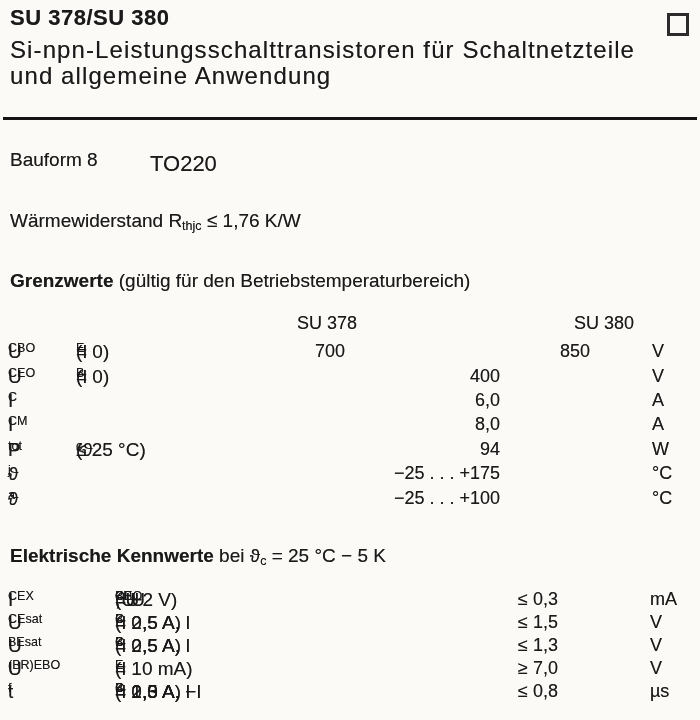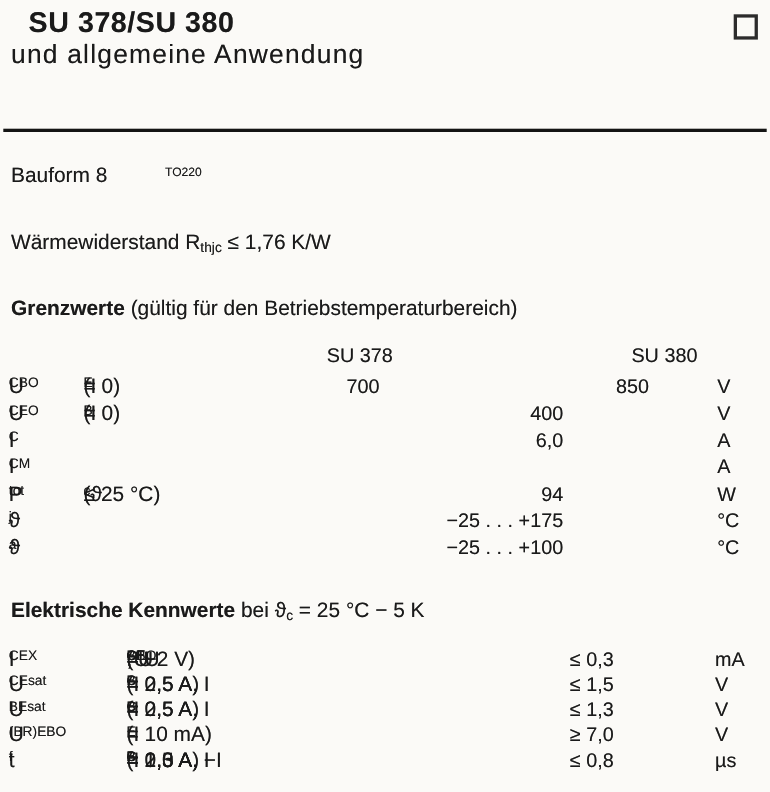--- a/index.html
+++ b/index.html
@@ -5,55 +5,56 @@
   html,body{margin:0;padding:0;}
   body{
     width:700px;height:720px;
     background:#fbfaf7;
     font-family:"Liberation Sans","DejaVu Sans",sans-serif;
     color:#1a1a1a;
     overflow:hidden;
   }
   .page{position:relative;width:700px;height:720px;text-shadow:0 0 .5px rgba(20,20,20,.55);}
   .abs{position:absolute;}
-  .title{left:10px;top:5px;font-size:26px;font-weight:700;letter-spacing:.5px;margin-left:16px;}
+  .title{left:10px;top:5px;font-size:22px;font-weight:700;letter-spacing:.5px;}
   .corner-square{left:667px;top:13px;width:16px;height:17px;border:3px solid #2c2c2c;background:transparent;}
   .subtitle{left:10px;top:37px;font-size:24px;line-height:26px;letter-spacing:1.1px;font-weight:400;}
   .rule{left:3px;top:117px;width:694px;height:3px;background:#141414;}
   .bauform-label{left:10px;top:149px;font-size:19px;}
-  .bauform-value{left:150px;top:151px;font-size:11px;}
+  .bauform-value{left:150px;top:151px;font-size:22px;}
   .thermal{left:10px;top:210px;font-size:19px;}
   .sec-head{left:10px;top:270px;font-size:19px;}
   .sec-head2{left:10px;top:545px;font-size:19px;}
   .bold{font-weight:700;}
   .colhead{font-size:18px;top:313px;}
   .ch378{left:297px;}
   .ch380{left:574px;text-align:right;}
   .trow{left:0;top:0;width:700px;height:24px;font-size:19px;}
   .trow span{position:absolute;white-space:nowrap;}
   .c-sym{left:8px;}
   .c-cond{left:76px;}
   .c2-cond{left:115px;}
   .c-378{left:300px;width:60px;text-align:center;font-size:18px;}
-  .c-mid{left:360px;width:152px;text-align:right;font-size:18px;}
+  .c-mid{left:348px;width:152px;text-align:right;font-size:18px;}
   .c-380{left:560px;width:70px;font-size:18px;}
   .c-unit{left:652px;font-size:18px;}
   .c-lim{left:518px;font-size:18px;}
   .c-unit2{left:650px;font-size:18px;}
   .sb{font-size:.66em;vertical-align:-.22em;letter-spacing:0;}
 </style>
 </head>
 <body>
 
 <div class="page">
 
   <div class="abs title">SU 378/SU 380</div>
   <div class="abs corner-square"></div>
 
   <div class="abs subtitle">
+    <div>Si-npn-Leistungsschalttransistoren für Schaltnetzteile</div>
     <div>und allgemeine Anwendung</div>
   </div>
 
   <div class="abs rule"></div>
 
   <div class="abs bauform-label">Bauform 8</div>
   <div class="abs bauform-value">TO220</div>
 
   <div class="abs thermal"><span>Wärmewiderstand R</span><span class="sb">thjc</span><span> ≤ 1,76 K/W</span></div>
 
@@ -97,20 +98,21 @@
         <span class="sb">C</span>
       </span>
     <span class="c-mid">6,0</span>
     <span class="c-unit">A</span>
   </div>
   <div class="abs trow" style="top:414px">
     <span class="c-sym">
         <span>I</span>
         <span class="sb">CM</span>
       </span>
+    <span class="c-mid">8,0</span>
     <span class="c-unit">A</span>
   </div>
   <div class="abs trow" style="top:439px">
     <span class="c-sym">
         <span>P</span>
         <span class="sb">tot</span>
       </span>
     <span class="c-cond">
         <span>(ϑ</span>
         <span class="sb">c</span>

